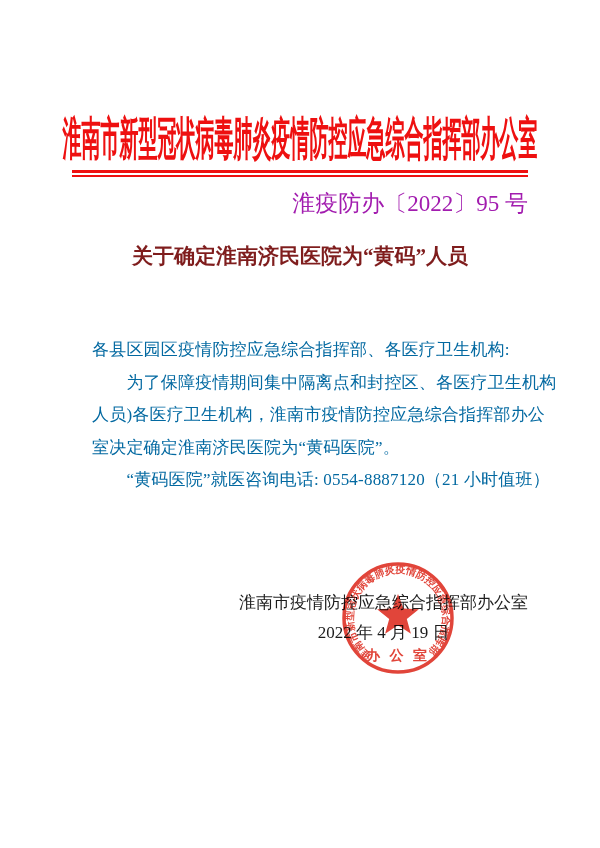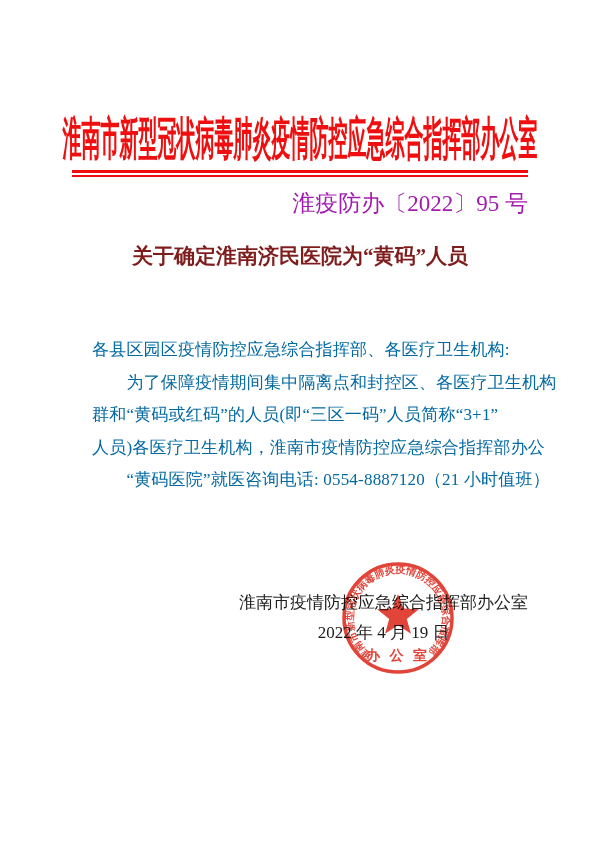--- a/index.html
+++ b/index.html
@@ -132,22 +132,22 @@
 
   <div class="doc-number">淮疫防办〔2022〕95 号</div>
 
   <div class="doc-title">
     <div>关于确定淮南济民医院为“黄码”人员</div>
   </div>
 
   <div class="body-text">
     <div class="body-line">各县区园区疫情防控应急综合指挥部、各医疗卫生机构:</div>
     <div class="body-line">　　为了保障疫情期间集中隔离点和封控区、各医疗卫生机构</div>
-    <div class="body-line">群和“黄码或红码”的人员(即“三区一码”人员简称“3+1”</div>
     <div class="body-line">人员)各医疗卫生机构，淮南市疫情防控应急综合指挥部办公</div>
+    <div class="body-line">室决定确定淮南济民医院为“黄码医院”。</div>
     <div class="body-line">　　“黄码医院”就医咨询电话: 0554-8887120（21 小时值班）</div>
   </div>
 
   <div class="signature">
     <div>淮南市疫情防控应急综合指挥部办公室</div>
     <div>2022 年 4 月 19 日</div>
   </div>
 
   <svg class="seal" viewBox="0 0 160 160" xmlns="http://www.w3.org/2000/svg" xmlns:xlink="http://www.w3.org/1999/xlink">
     <circle cx="80" cy="80" r="54" fill="none" stroke="#dd2b1e" stroke-width="3.5"></circle>

